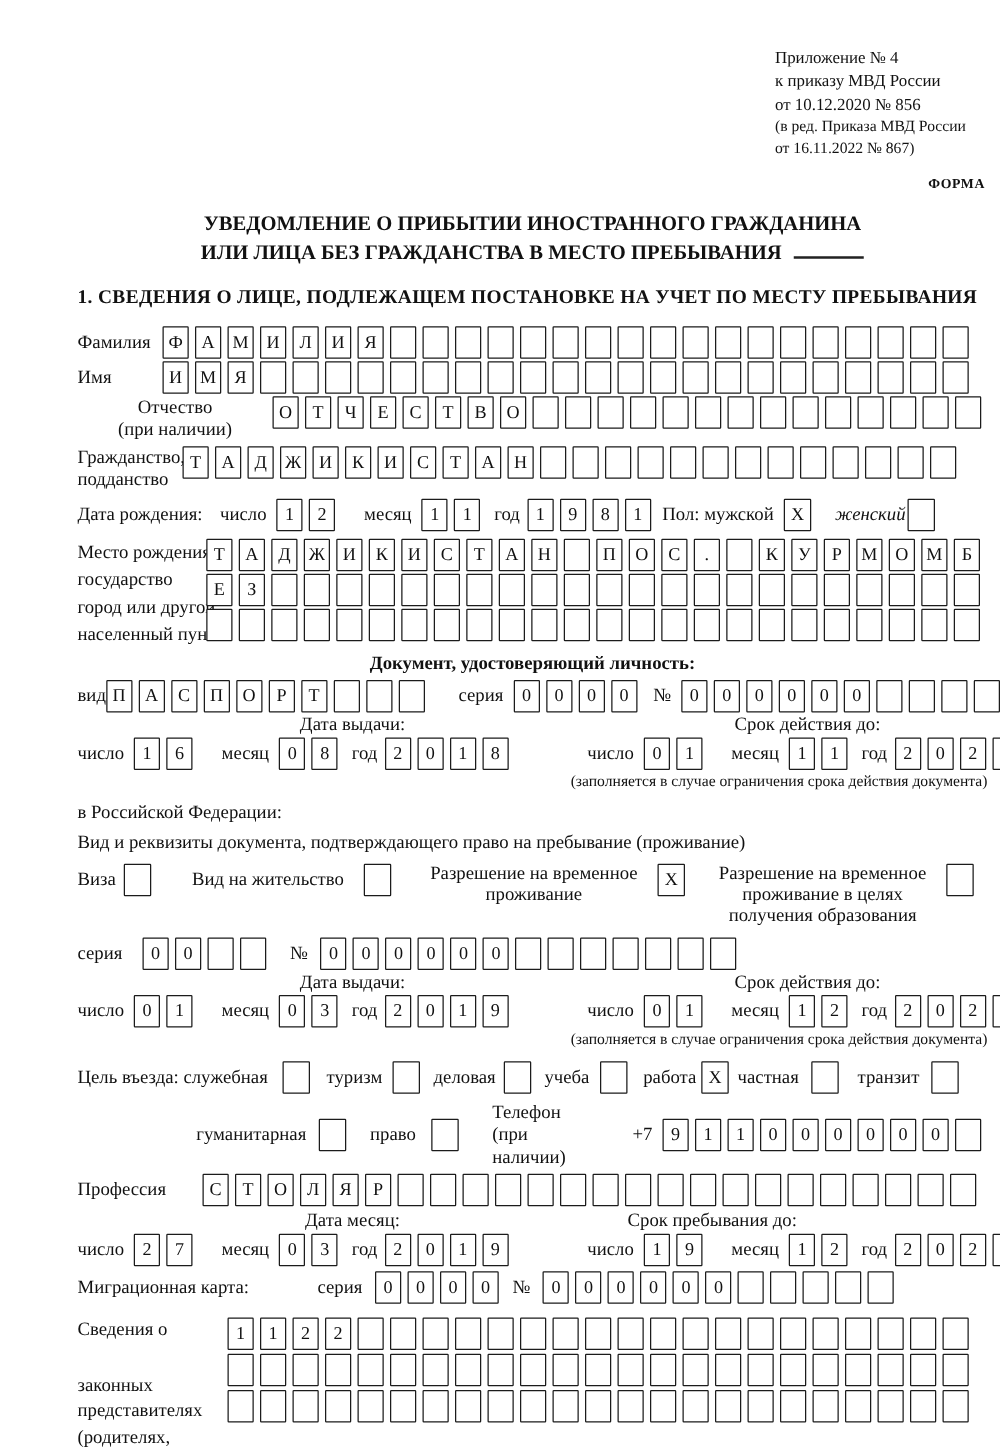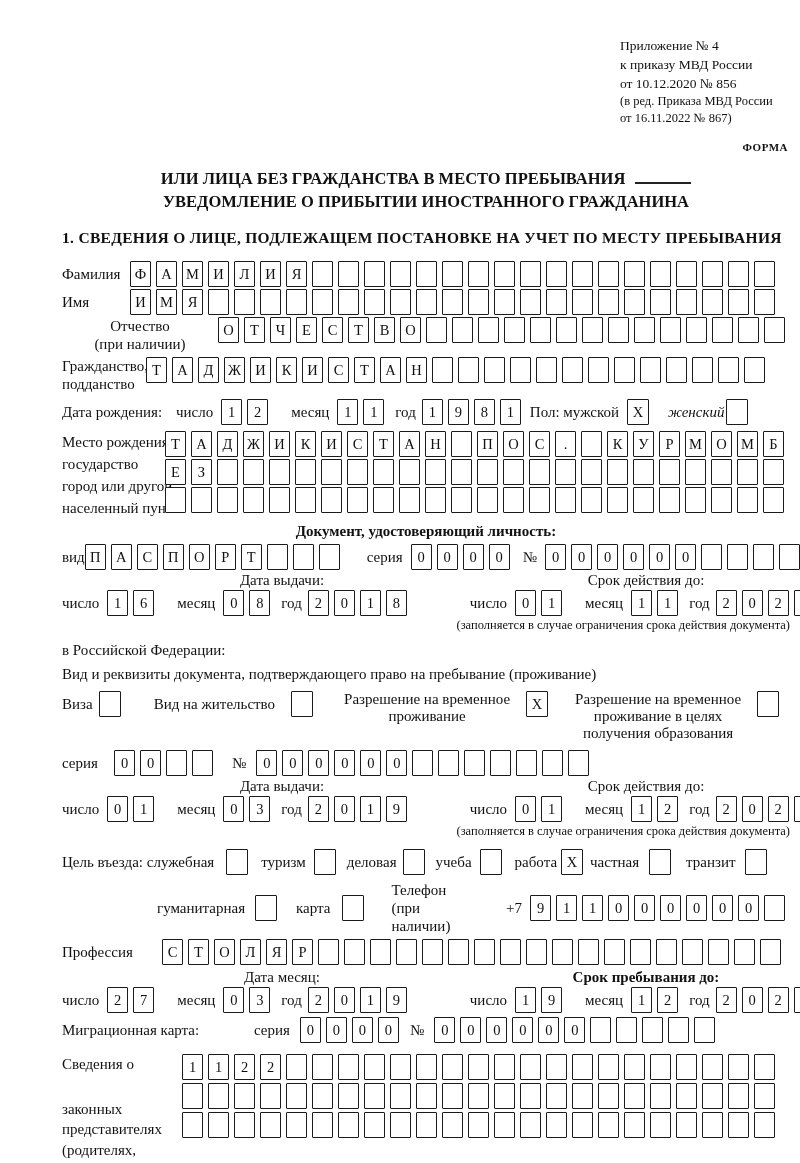--- a/index.html
+++ b/index.html
@@ -48,22 +48,22 @@
   <div class="hdr">
     <div class="hl">Приложение № 4</div>
     <div class="hl">к приказу МВД России</div>
     <div class="hl">от 10.12.2020 № 856</div>
     <div class="hs">(в ред. Приказа МВД России</div>
     <div class="hs">от 16.11.2022 № 867)</div>
     <div class="hf">ФОРМА</div>
   </div>
 
   <div class="title">
+    <div>УВЕДОМЛЕНИЕ О ПРИБЫТИИ ИНОСТРАННОГО ГРАЖДАНИНА</div>
     <div><span>ИЛИ ЛИЦА БЕЗ ГРАЖДАНСТВА В МЕСТО ПРЕБЫВАНИЯ</span><span class="tline"></span></div>
-    <div>УВЕДОМЛЕНИЕ О ПРИБЫТИИ ИНОСТРАННОГО ГРАЖДАНИНА</div>
   </div>
 
   <div class="sec">1. СВЕДЕНИЯ О ЛИЦЕ, ПОДЛЕЖАЩЕМ ПОСТАНОВКЕ НА УЧЕТ ПО МЕСТУ ПРЕБЫВАНИЯ</div>
 
   <div class="row" style="margin-bottom:2px;">
     <span class="lbl" style="width:68px;">Фамилия</span>
     <span class="cells">
         <span class="cell">Ф</span>
         <span class="cell">А</span>
         <span class="cell">М</span>
@@ -525,21 +525,21 @@
     <span class="cells chk">
         <span class="cell"></span>
       </span>
   </div>
 
   <div class="row" style="margin-bottom:4px;">
     <span class="lbl" style="margin-left:95px;margin-right:10px;">гуманитарная</span>
     <span class="cells chk">
         <span class="cell"></span>
       </span>
-    <span class="lbl" style="margin-left:14px;margin-right:12px;">карта</span>
+    <span class="lbl" style="margin-left:14px;margin-right:12px;">право</span>
     <span class="cells chk">
         <span class="cell"></span>
       </span>
     <span class="lbl" style="margin-left:22px;">Телефон (при наличии)</span>
     <span class="lbl" style="margin-left:28px;margin-right:8px;">+7</span>
     <span class="cells">
         <span class="cell">9</span>
         <span class="cell">1</span>
         <span class="cell">1</span>
         <span class="cell">0</span>
@@ -577,21 +577,21 @@
         <span class="cell"></span>
         <span class="cell"></span>
         <span class="cell"></span>
         <span class="cell"></span>
         <span class="cell"></span>
       </span>
   </div>
 
   <div class="row dhdr" style="margin-bottom:1px;">
     <span style="width:440px;text-align:center;">Дата месяц:</span>
-    <span style="flex:1;text-align:center;font-weight:bold;">Срок пребывания до:</span>
+    <span style="flex:1;text-align:left;">Срок пребывания до:</span>
   </div>
 
   <div class="row" style="margin-bottom:4px;">
     <span class="dg">
       <span class="lbl l1">число</span>
       <span class="cells">
           <span class="cell">2</span>
           <span class="cell">7</span>
         </span>
       <span class="lbl l2">месяц</span>

